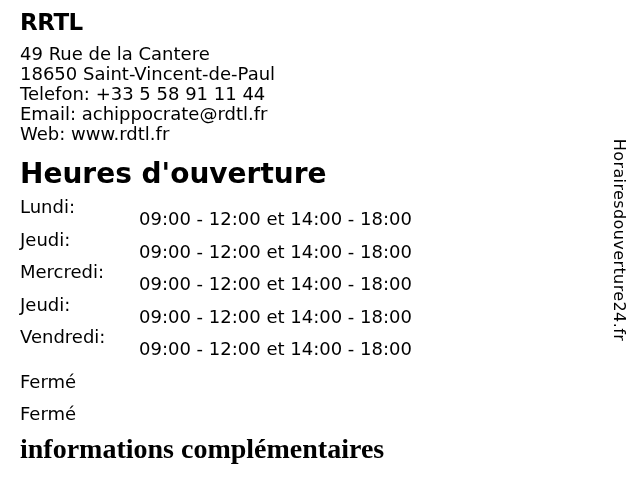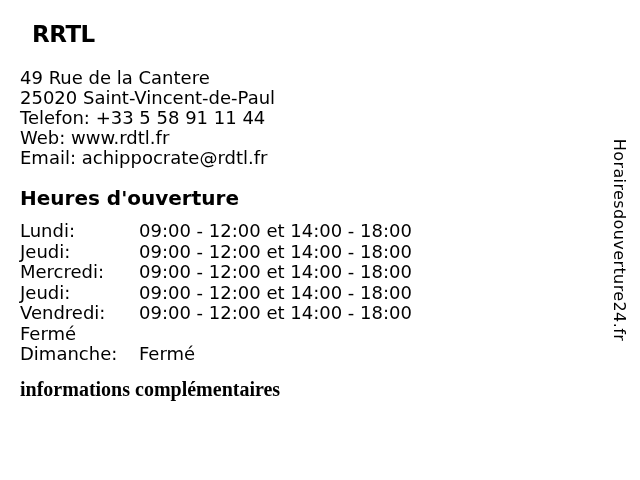--- a/index.html
+++ b/index.html
@@ -7,48 +7,48 @@
     width: 640px; height: 480px;
     background: #ffffff;
     color: #000000;
     font-family: "DejaVu Sans", sans-serif;
     position: relative;
     overflow: hidden;
   }
   .page { padding: 8px 0 0 20px; }
 
   h1.title {
-    margin: 12px;
+    margin: 0;
     font-size: 23px;
     line-height: 28px;
     font-weight: bold;
     letter-spacing: -0.5px;
   }
 
   .contact {
-    margin-top: 20px;
+    margin-top: 8px;
     font-size: 18px;
     line-height: 20px;
   }
 
   h2.section {
     margin: 18px 0 0 0;
-    font-size: 20px;
+    font-size: 28px;
     line-height: 24px;
     font-weight: bold;
   }
 
   .hours {
     margin-top: 11px;
     font-size: 18px;
     line-height: 20.5px;
   }
   .hours .row { display: flex; }
   .hours .day { flex: 0 0 119px; }
-  .hours .time { flex: 1 1 auto; white-space: nowrap; }
+  .hours .time { flex: 1 1 auto; white-space: nowrap; margin-top: 12px; }
 
   h2.section.info { margin-top: 12px; font-family: Liberation Serif, serif; }
 
   .para {
     margin-top: 6px;
     font-size: 16.5px;
     line-height: 20px;
     letter-spacing: -0.35px;
     white-space: nowrap;
   }
@@ -66,24 +66,24 @@
 </style>
 </head>
 <body>
 
 <div class="page">
 
   <h1 class="title">RRTL</h1>
 
   <div class="contact">
     <div>49 Rue de la Cantere</div>
-    <div>25020 Saint-Vincent-de-Paul</div>
+    <div>18650 Saint-Vincent-de-Paul</div>
     <div>Telefon: +33 5 58 91 11 44</div>
+    <div>Email: achippocrate@rdtl.fr</div>
     <div>Web: www.rdtl.fr</div>
-    <div>Email: achippocrate@rdtl.fr</div>
   </div>
 
   <h2 class="section">Heures d'ouverture</h2>
 
   <div class="hours">
     <div class="row">
       <span class="day">Lundi:</span>
       <span class="time">09:00 - 12:00 et 14:00 - 18:00</span>
     </div>
     <div class="row">
@@ -99,21 +99,20 @@
       <span class="time">09:00 - 12:00 et 14:00 - 18:00</span>
     </div>
     <div class="row">
       <span class="day">Vendredi:</span>
       <span class="time">09:00 - 12:00 et 14:00 - 18:00</span>
     </div>
     <div class="row">
       <span class="time">Fermé</span>
     </div>
     <div class="row">
-      <span class="day">Dimanche:</span>
       <span class="time">Fermé</span>
     </div>
   </div>
 
   <h2 class="section info">informations complémentaires</h2>
 
 
 </div>
 
 <div class="watermark">Horairesdouverture24.fr</div>

